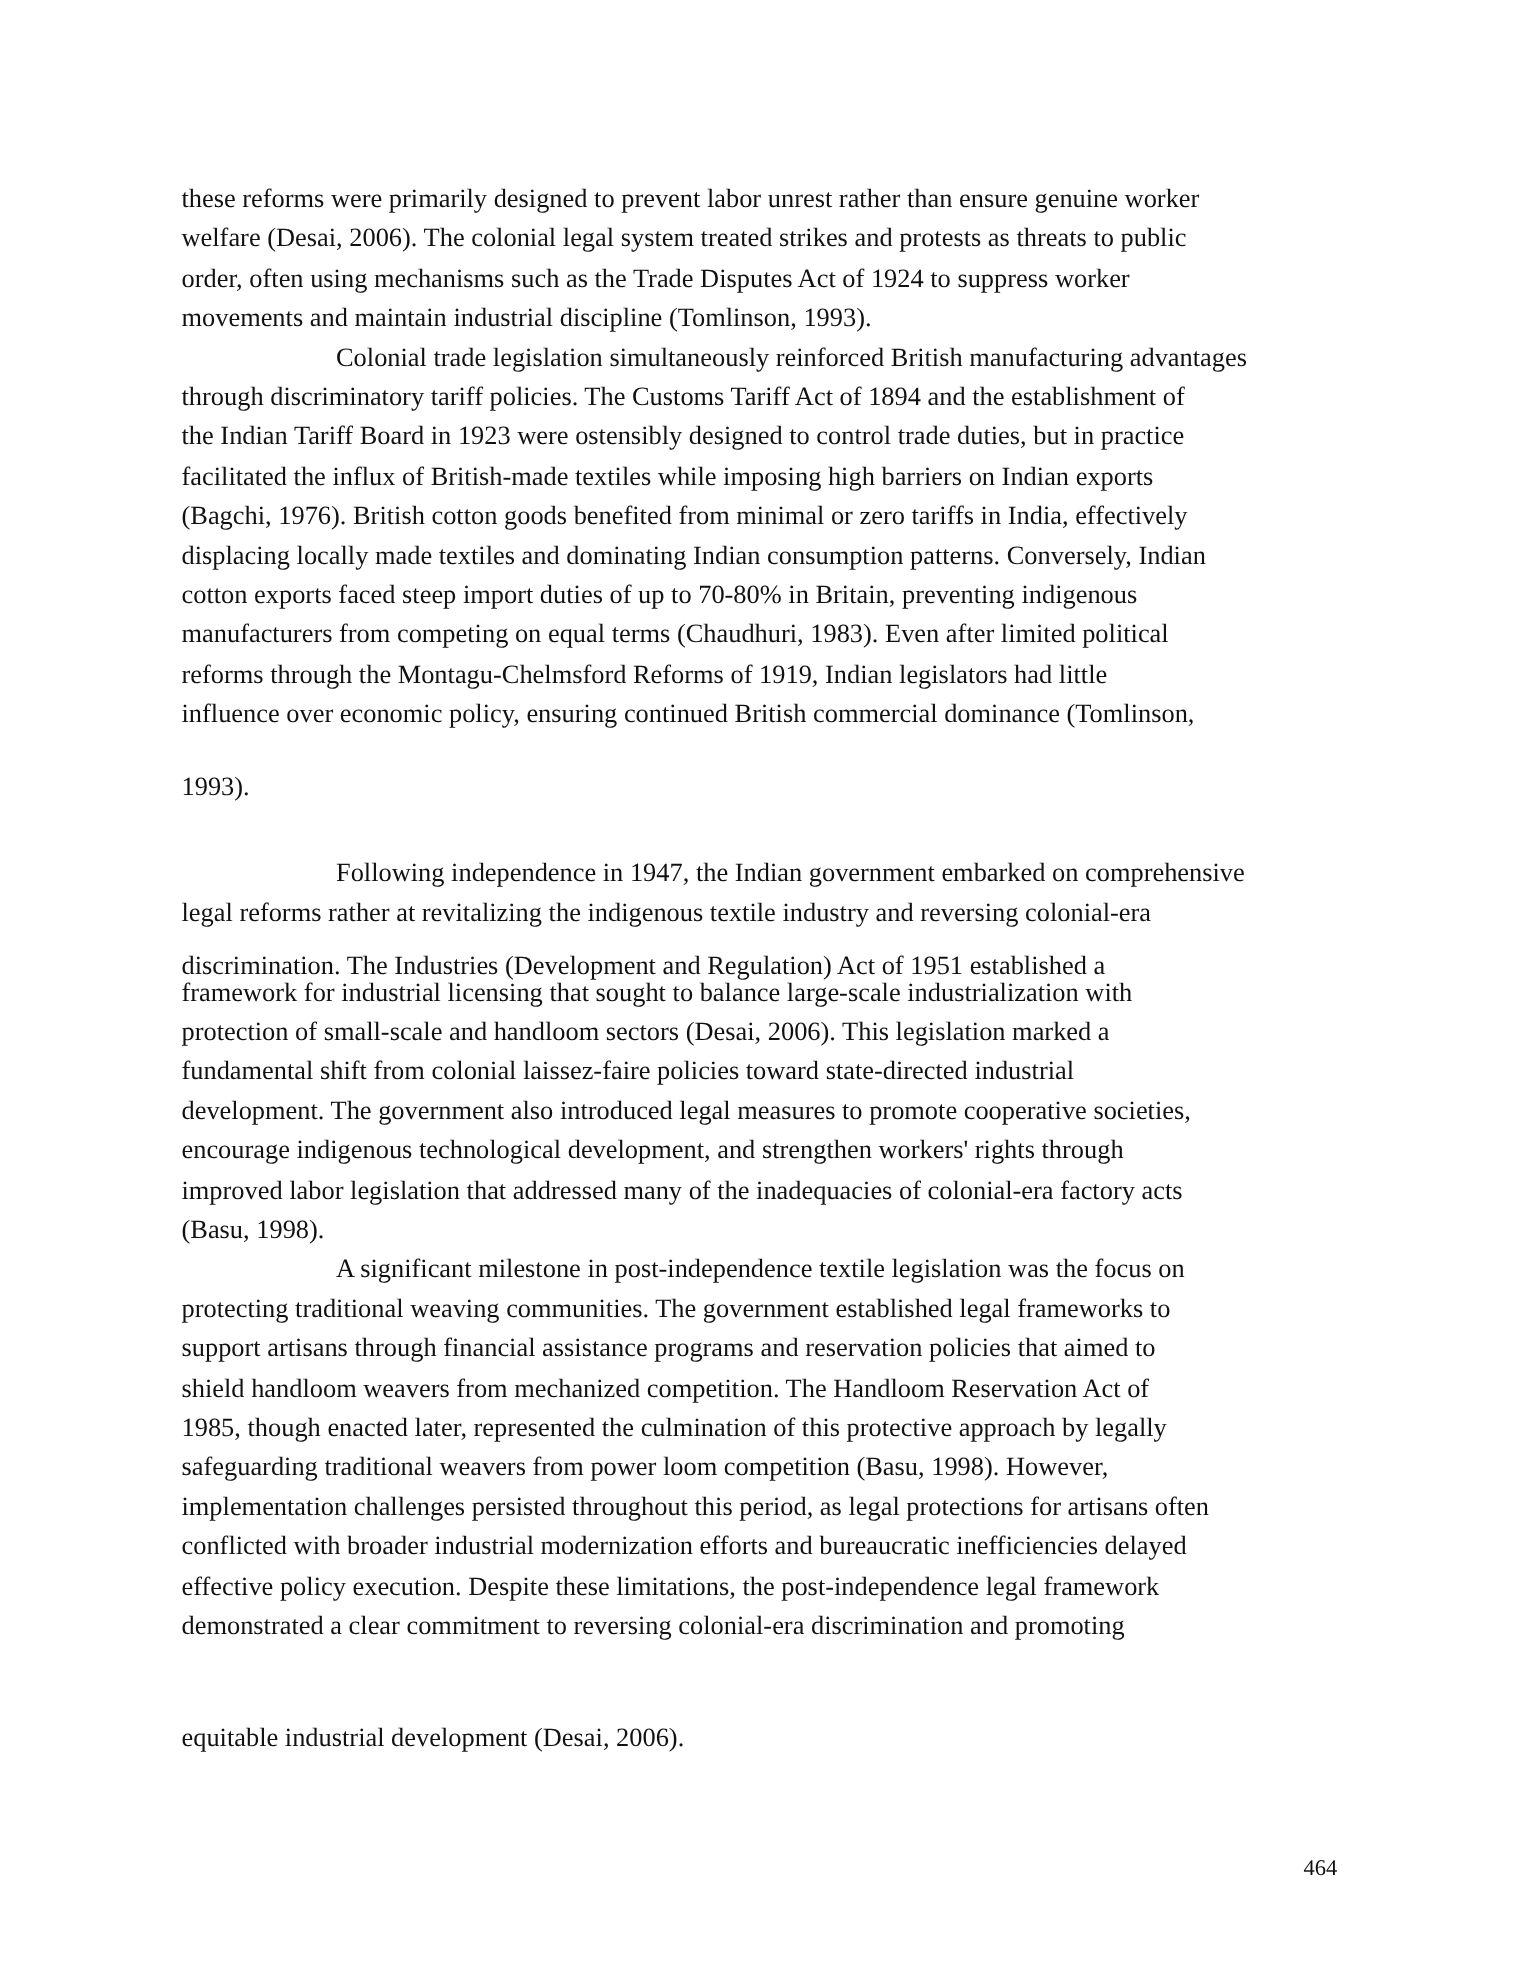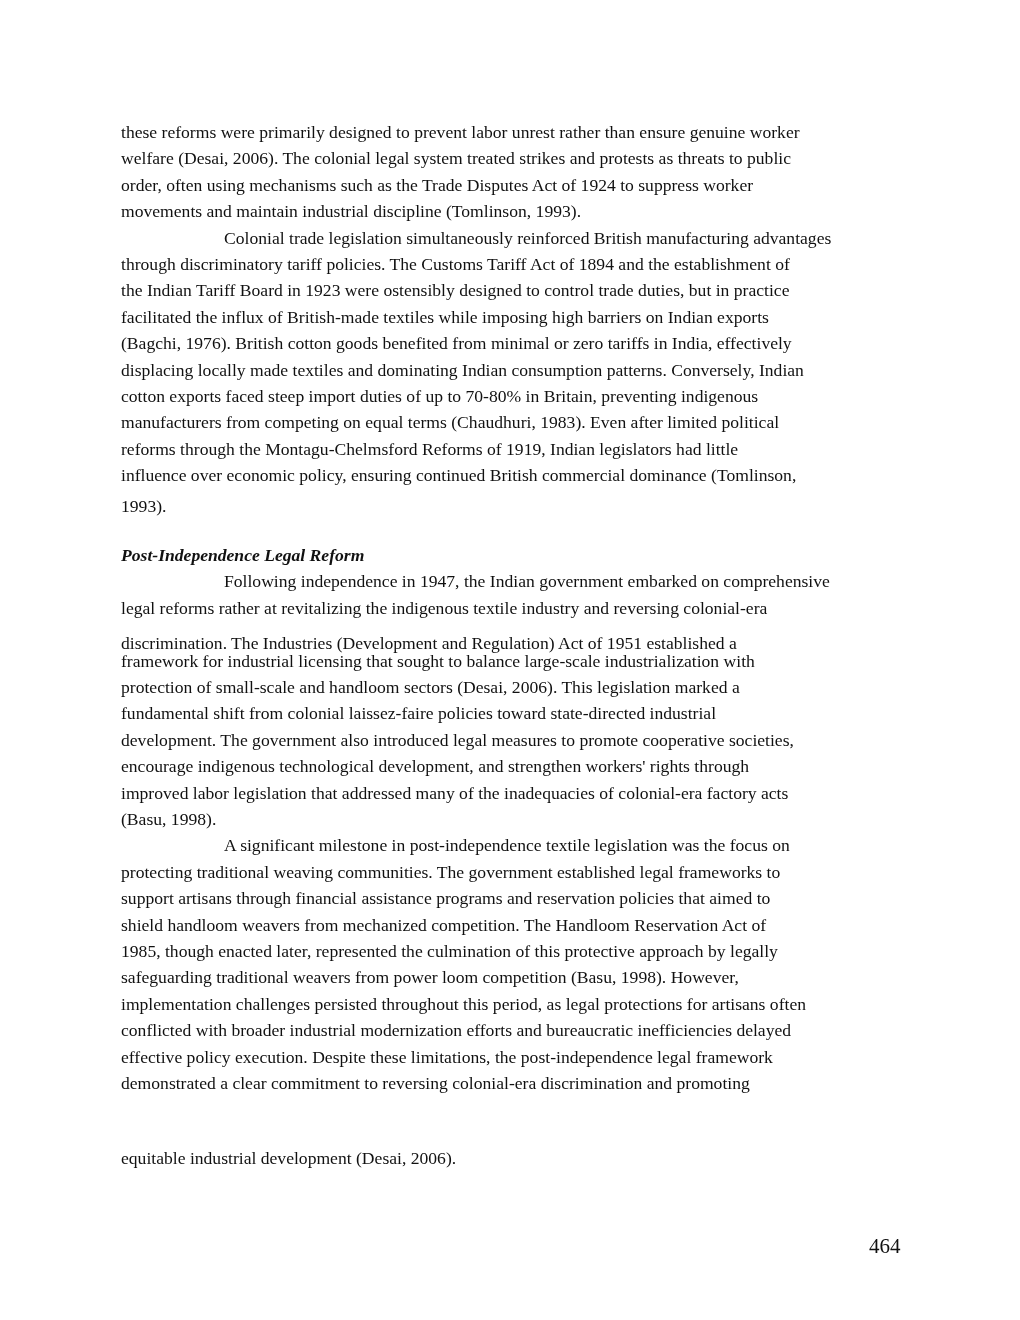--- a/index.html
+++ b/index.html
@@ -11,21 +11,21 @@
     font-size: 17.6px;
   }
   .line {
     position: absolute; left: 121px; white-space: nowrap;
     line-height: 26.4px; height: 26.4px;
   }
   .indent { left: 181px; margin-left: 43px; }
   .heading { font-weight: bold; font-style: italic; }
   .page-number {
     position: absolute; left: 869px; top: 1233px;
-    font-size: 21px; line-height: 26px;
+    font-size: 15px; line-height: 26px;
   }
 </style>
 </head>
 <body>
 
 <div class="page">
 
   <div>
     <div class="line" style="top:119px">these reforms were primarily designed to prevent labor unrest rather than ensure genuine worker</div>
     <div class="line" style="top:145.4px">welfare (Desai, 2006). The colonial legal system treated strikes and protests as threats to public</div>
@@ -37,24 +37,23 @@
     <div class="line indent" style="top:224.6px">Colonial trade legislation simultaneously reinforced British manufacturing advantages</div>
     <div class="line" style="top:251px">through discriminatory tariff policies. The Customs Tariff Act of 1894 and the establishment of</div>
     <div class="line" style="top:277.4px">the Indian Tariff Board in 1923 were ostensibly designed to control trade duties, but in practice</div>
     <div class="line" style="top:303.8px">facilitated the influx of British-made textiles while imposing high barriers on Indian exports</div>
     <div class="line" style="top:330.2px">(Bagchi, 1976). British cotton goods benefited from minimal or zero tariffs in India, effectively</div>
     <div class="line" style="top:356.6px">displacing locally made textiles and dominating Indian consumption patterns. Conversely, Indian</div>
     <div class="line" style="top:383px">cotton exports faced steep import duties of up to 70-80% in Britain, preventing indigenous</div>
     <div class="line" style="top:409.4px">manufacturers from competing on equal terms (Chaudhuri, 1983). Even after limited political</div>
     <div class="line" style="top:435.8px">reforms through the Montagu-Chelmsford Reforms of 1919, Indian legislators had little</div>
     <div class="line" style="top:462.2px">influence over economic policy, ensuring continued British commercial dominance (Tomlinson,</div>
-    <div class="line" style="top:493px">1993).</div>
+    <div class="line" style="top:511px">1993).</div>
   </div>
 
-  <div class="line heading" style="top:542px">Post-Independence Legal Reform</div>
 
   <div>
     <div class="line indent" style="top:568.4px">Following independence in 1947, the Indian government embarked on comprehensive</div>
     <div class="line" style="top:594.8px">legal reforms rather at revitalizing the indigenous textile industry and reversing colonial-era</div>
     <div class="line" style="top:630px">discrimination. The Industries (Development and Regulation) Act of 1951 established a</div>
     <div class="line" style="top:647.6px">framework for industrial licensing that sought to balance large-scale industrialization with</div>
     <div class="line" style="top:674px">protection of small-scale and handloom sectors (Desai, 2006). This legislation marked a</div>
     <div class="line" style="top:700.4px">fundamental shift from colonial laissez-faire policies toward state-directed industrial</div>
     <div class="line" style="top:726.8px">development. The government also introduced legal measures to promote cooperative societies,</div>
     <div class="line" style="top:753.2px">encourage indigenous technological development, and strengthen workers' rights through</div>

